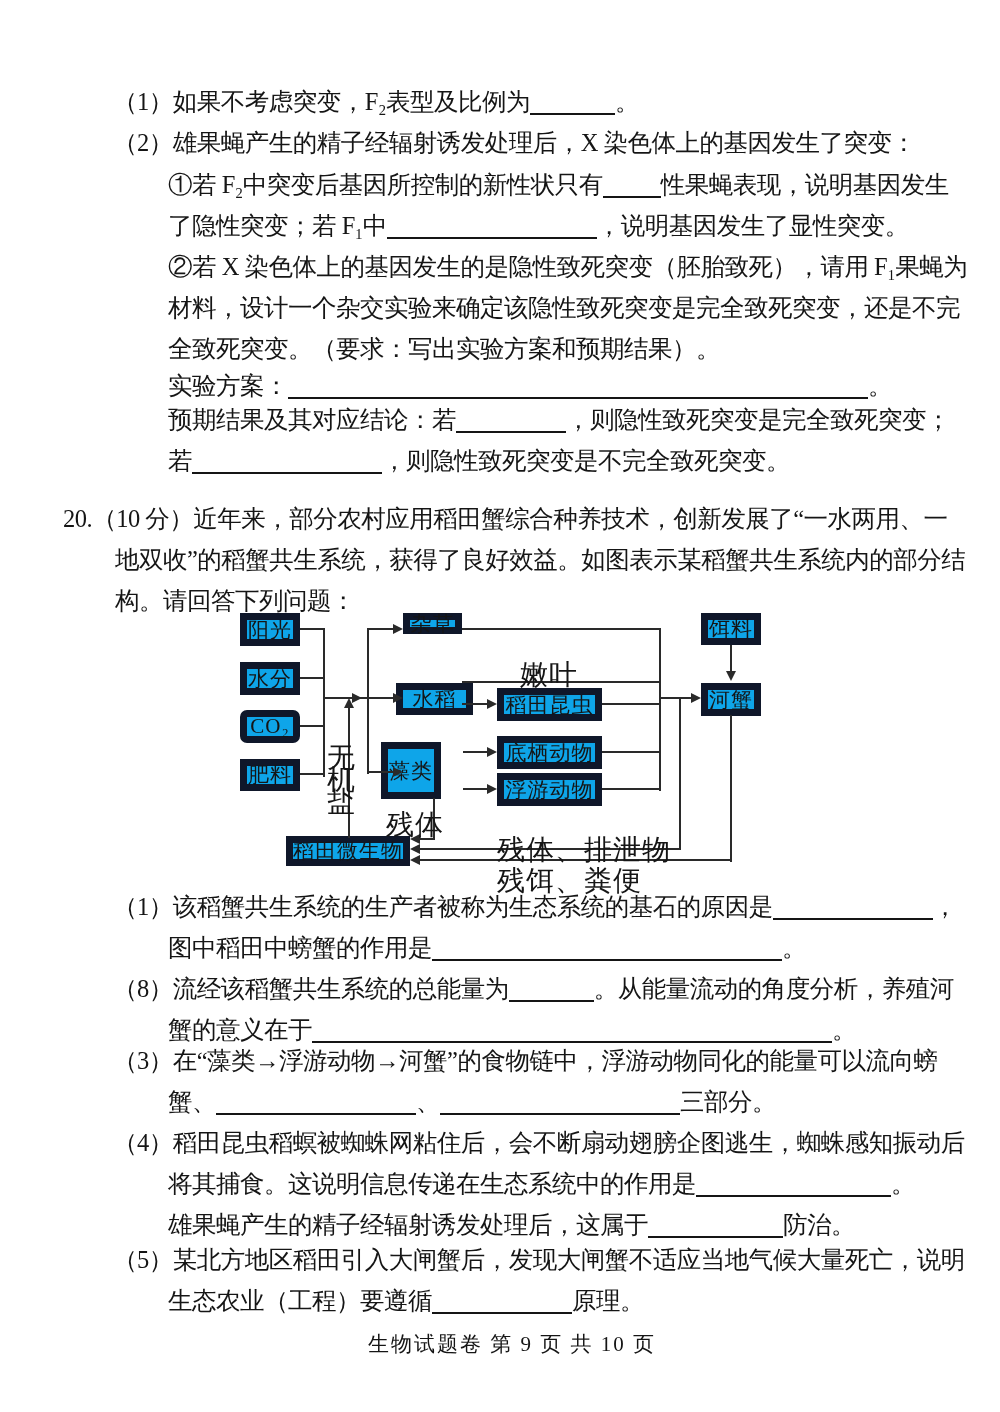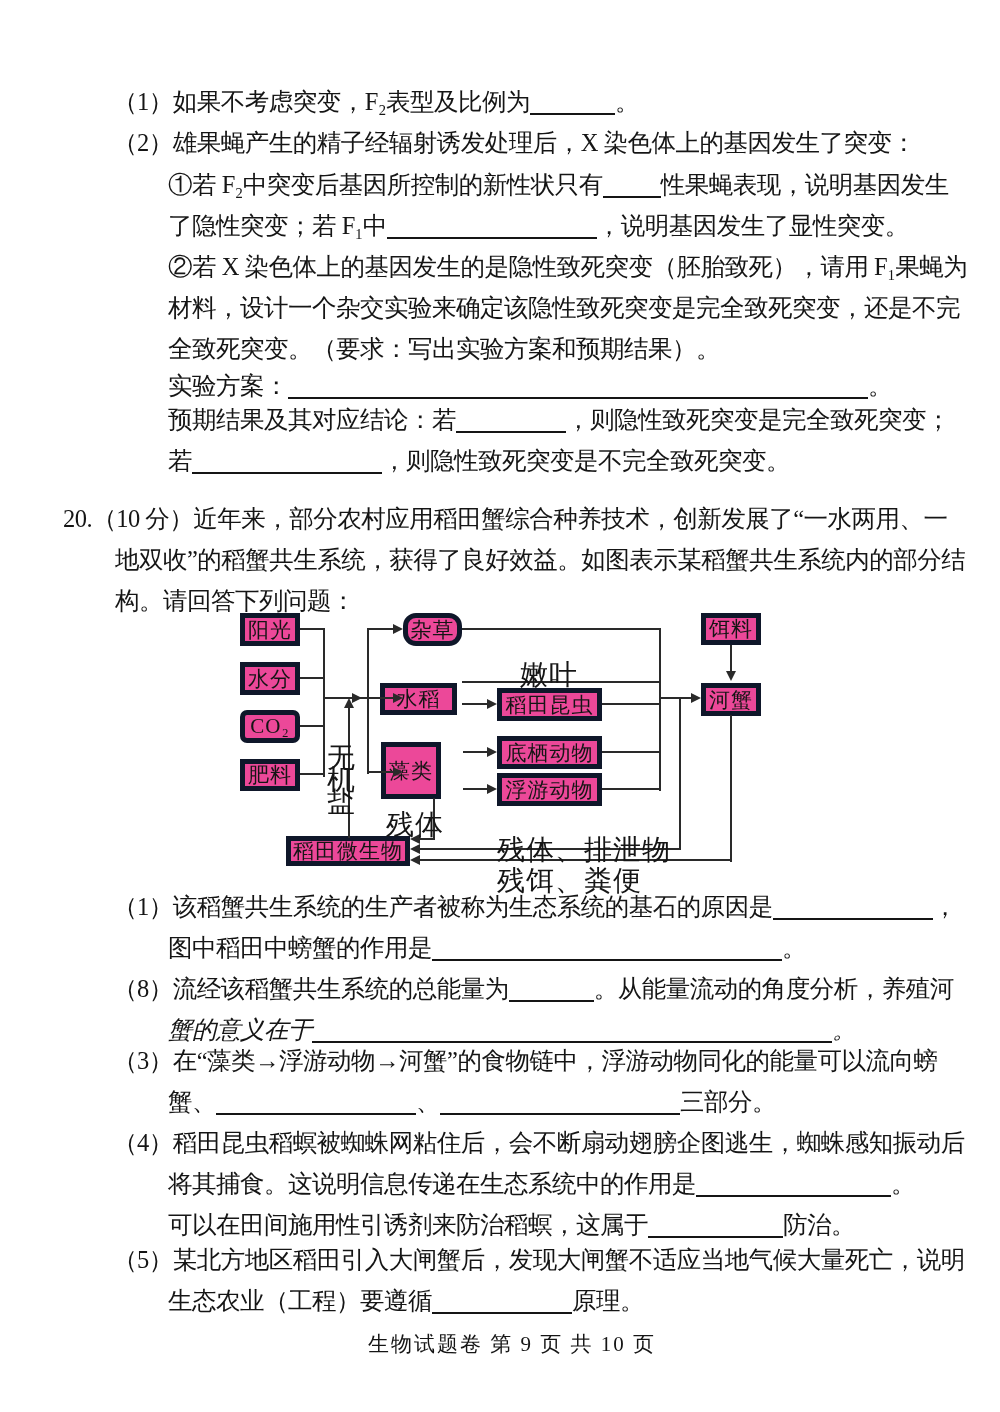--- a/index.html
+++ b/index.html
@@ -11,21 +11,21 @@
   .tline{
     position:absolute;white-space:nowrap;
     font-size:24.5px;letter-spacing:-0.5px;line-height:34px;
   }
   .blank{
     display:inline-block;height:1em;border-bottom:2px solid #151515;
     vertical-align:-5px;
   }
   
   .node{
-    position:absolute;border:5px solid #0f172a;background:#ec4899;
+    position:absolute;border:7px solid #0f172a;background:#0ea5e9;
     font-size:21px;text-align:center;letter-spacing:1px;
     display:flex;align-items:center;justify-content:center;
     box-sizing:border-box;
   }
   .seg{position:absolute;background:#2a2a2a;}
   .lbl{position:absolute;font-size:28px;white-space:nowrap;letter-spacing:1px;}
   .vlabel{width:23px;white-space:normal;word-break:break-all;line-height:22px;letter-spacing:0;}
   .arr{position:absolute;width:0;height:0;}
   .arr-right{border-top:5px solid transparent;border-bottom:5px solid transparent;border-left:10px solid #2a2a2a;}
   .arr-left {border-top:5px solid transparent;border-bottom:5px solid transparent;border-right:10px solid #2a2a2a;}
@@ -50,36 +50,36 @@
       <div class="tline" style="left: 168px; top: 332px;"><span>全致死突变。（要求：写出实验方案和预期结果）。</span></div>
       <div class="tline" style="left: 168px; top: 369px;"><span>实验方案：</span><span class="blank" style="width: 580px;"></span><span>。</span></div>
       <div class="tline" style="left: 168px; top: 403px;"><span>预期结果及其对应结论：若</span><span class="blank" style="width: 110px;"></span><span>，则隐性致死突变是完全致死突变；</span></div>
       <div class="tline" style="left: 168px; top: 444px;"><span>若</span><span class="blank" style="width: 190px;"></span><span>，则隐性致死突变是不完全致死突变。</span></div>
       <div class="tline" style="left: 63px; top: 502px;"><span>20.（10 分）近年来，部分农村应用稻田蟹综合种养技术，创新发展了“一水两用、一</span></div>
       <div class="tline" style="left: 115px; top: 543px;"><span>地双收”的稻蟹共生系统，获得了良好效益。如图表示某稻蟹共生系统内的部分结</span></div>
       <div class="tline" style="left: 115px; top: 584px;"><span>构。请回答下列问题：</span></div>
       <div class="tline" style="left: 113px; top: 890px;"><span>（1）该稻蟹共生系统的生产者被称为生态系统的基石的原因是</span><span class="blank" style="width: 160px;"></span><span>，</span></div>
       <div class="tline" style="left: 168px; top: 931px; text-align: right;"><span>图中稻田中螃蟹的作用是</span><span class="blank" style="width: 350px;"></span><span>。</span></div>
       <div class="tline" style="left: 113px; top: 972px;"><span>（8）流经该稻蟹共生系统的总能量为</span><span class="blank" style="width: 85px;"></span><span>。从能量流动的角度分析，养殖河</span></div>
-      <div class="tline" style="left: 168px; top: 1013px; font-style: italic;"><span>蟹的意义在于</span><span class="blank" style="width: 520px;"></span><span>。</span></div>
+      <div class="tline" style="left: 168px; top: 1013px;"><span>蟹的意义在于</span><span class="blank" style="width: 520px;"></span><span>。</span></div>
       <div class="tline" style="left: 113px; top: 1044px;"><span>（3）在“藻类→浮游动物→河蟹”的食物链中，浮游动物同化的能量可以流向螃</span></div>
       <div class="tline" style="left: 168px; top: 1085px;"><span>蟹、</span><span class="blank" style="width: 200px;"></span><span>、</span><span class="blank" style="width: 240px;"></span><span>三部分。</span></div>
       <div class="tline" style="left: 113px; top: 1126px;"><span>（4）稻田昆虫稻螟被蜘蛛网粘住后，会不断扇动翅膀企图逃生，蜘蛛感知振动后</span></div>
       <div class="tline" style="left: 168px; top: 1167px;"><span>将其捕食。这说明信息传递在生态系统中的作用是</span><span class="blank" style="width: 195px;"></span><span>。</span></div>
-      <div class="tline" style="left: 168px; top: 1208px;"><span>可以在田间施用性引诱剂来防治稻螟，这属于</span><span class="blank" style="width: 135px;"></span><span>防治。</span></div>
+      <div class="tline" style="left: 168px; top: 1208px;"><span>雄果蝇产生的精子经辐射诱发处理后，这属于</span><span class="blank" style="width: 135px;"></span><span>防治。</span></div>
       <div class="tline" style="left: 113px; top: 1243px;"><span>（5）某北方地区稻田引入大闸蟹后，发现大闸蟹不适应当地气候大量死亡，说明</span></div>
       <div class="tline" style="left: 168px; top: 1284px;"><span>生态农业（工程）要遵循</span><span class="blank" style="width: 140px;"></span><span>原理。</span></div>
     </div>
   <div id="diagram">
       <div class="node" style="left: 240px; top: 613px; width: 60px; height: 33px;">阳光</div>
       <div class="node" style="left: 240px; top: 662px; width: 60px; height: 33px;">水分</div>
       <div class="node" style="left: 240px; top: 710px; width: 60px; height: 33px; border-radius: 7px;">CO₂</div>
       <div class="node" style="left: 240px; top: 759px; width: 60px; height: 32px;">肥料</div>
-      <div class="node" style="left: 403px; top: 613px; width: 59px; height: 33px; border-radius: 13px;">杂草</div>
-      <div class="node" style="left: 380px; top: 683px; width: 77px; height: 32px;">水稻</div>
+      <div class="node" style="left: 403px; top: 613px; width: 59px; height: 21px;">杂草</div>
+      <div class="node" style="left: 396px; top: 683px; width: 77px; height: 32px;">水稻</div>
       <div class="node" style="left: 497px; top: 688px; width: 105px; height: 33px;">稻田昆虫</div>
       <div class="node" style="left: 381px; top: 742px; width: 60px; height: 57px;">藻类</div>
       <div class="node" style="left: 497px; top: 736px; width: 105px; height: 33px;">底栖动物</div>
       <div class="node" style="left: 497px; top: 773px; width: 105px; height: 33px;">浮游动物</div>
       <div class="node" style="left: 701px; top: 613px; width: 60px; height: 32px;">饵料</div>
       <div class="node" style="left: 701px; top: 683px; width: 60px; height: 33px;">河蟹</div>
       <div class="node" style="left: 286px; top: 836px; width: 124px; height: 30px;">稻田微生物</div>
       <div class="seg" style="left: 300px; top: 628px; width: 23px; height: 2px;"></div>
       <div class="seg" style="left: 300px; top: 677px; width: 23px; height: 2px;"></div>
       <div class="seg" style="left: 300px; top: 725px; width: 23px; height: 2px;"></div>

